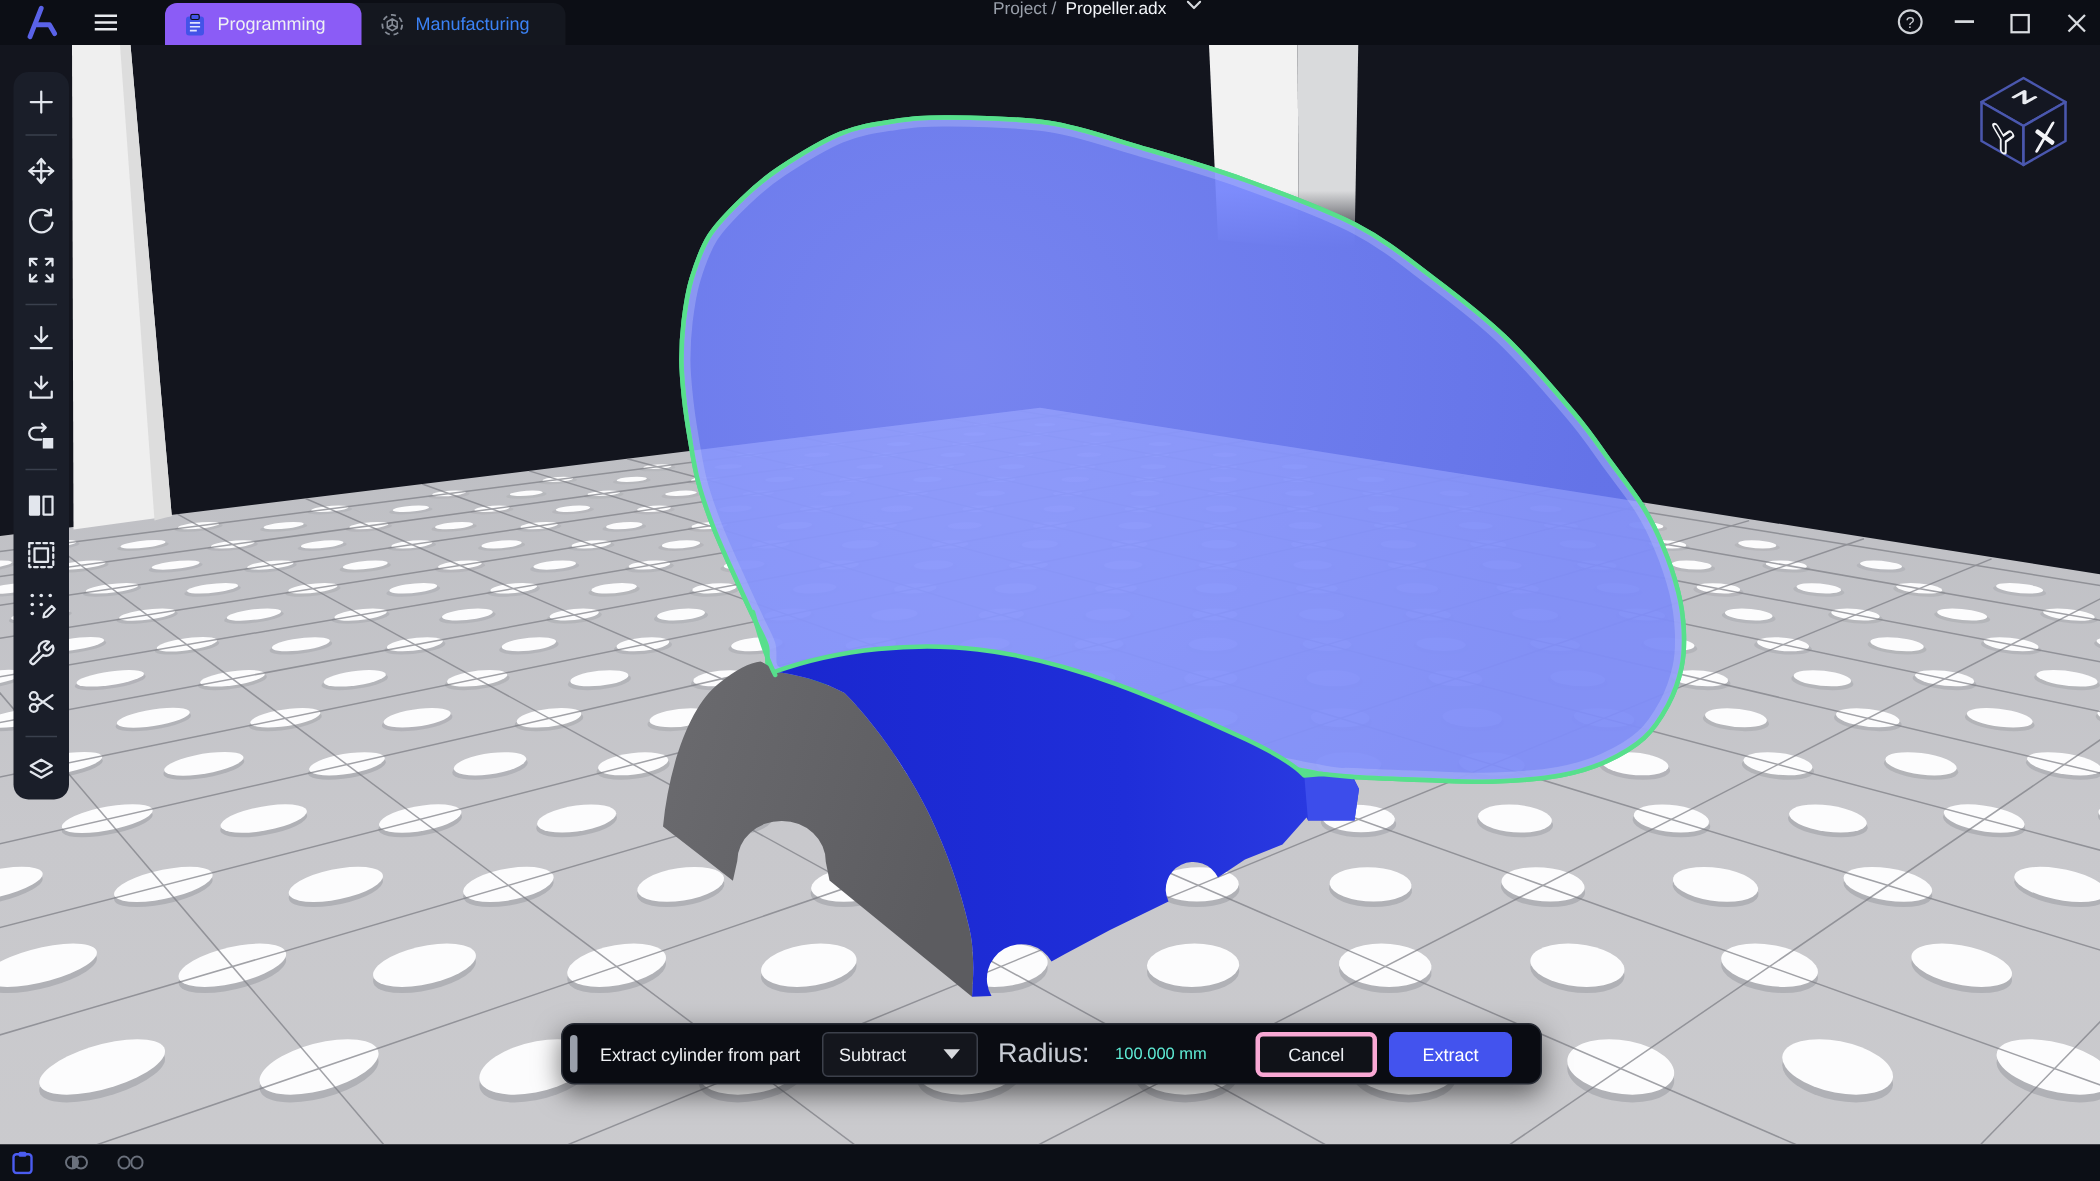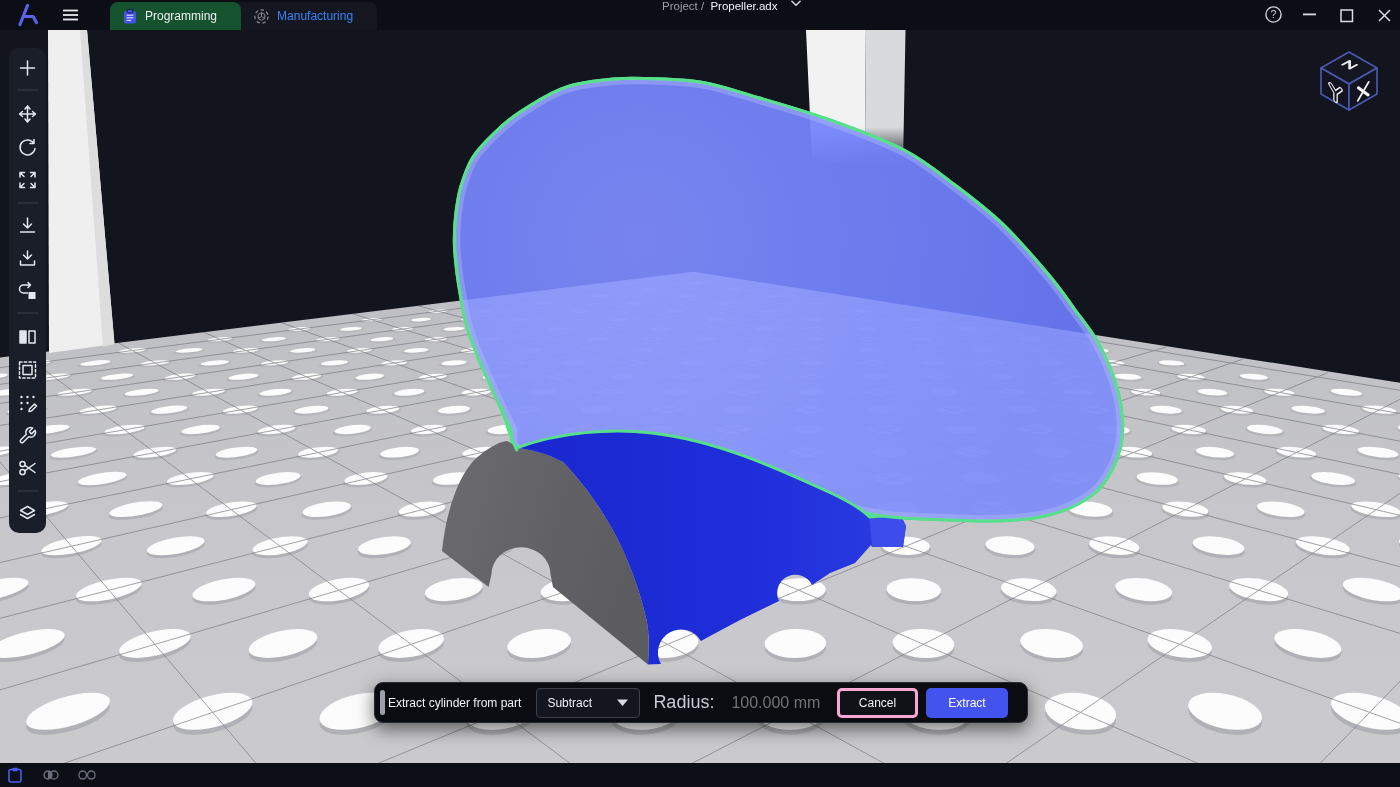--- a/index.html
+++ b/index.html
@@ -1,29 +1,29 @@
 <!DOCTYPE html>
 <html><head><meta charset="utf-8"><style>
 *{margin:0;padding:0;box-sizing:border-box}
 html,body{width:1400px;height:787px;overflow:hidden;background:#0d1016;font-family:"Liberation Sans",sans-serif}
 .abs{position:absolute}
 #topbar{position:absolute;left:0;top:0;width:1400px;height:30px;background:#0c0e15;z-index:30}
 #statusbar{position:absolute;left:0;top:763px;width:1400px;height:24px;background:#0c0f16;z-index:30}
 #tabs{position:absolute;left:110px;top:2px;height:28px;background:#14171f;border-radius:8px 8px 0 0;display:flex}
 .tab{display:flex;align-items:center;gap:8px;padding:0 24px 0 13px;font-size:12px;white-space:nowrap}
-.tab.on{background:#14532d;border-radius:8px 8px 0 0;color:#eef0f4}
+.tab.on{background:#8b5cf6;border-radius:8px 8px 0 0;color:#eef0f4}
 .tab.off{color:#3b82f6}
 #title{position:absolute;left:662px;top:0;height:30px;display:flex;align-items:flex-start;font-size:11.5px;color:#9aa0ab;gap:3px}
 #toolbar{position:absolute;left:9px;top:48px;width:37px;height:485px;background:#1a1e29;border-radius:10px;z-index:20}
 #dialog{position:absolute;left:374px;top:682px;width:654px;height:41px;background:#0a0c12;border:1px solid #272b34;border-radius:9px;display:flex;align-items:center;z-index:25;box-shadow:0 6px 18px rgba(0,0,0,.55);white-space:nowrap}
 #dialog .pill{width:5px;height:25px;border-radius:3px;background:#9aa0ab;margin-left:5px;flex:none}
-#dialog .lab{color:#f0f2f5;font-size:12px;margin-left:3px}
+#dialog .lab{color:#f0f2f5;font-size:12px;margin-left:15px}
 #dialog .dd{margin-left:15px;width:104px;height:30px;background:#14161d;border:1px solid #3c404b;border-radius:4px;display:flex;align-items:center;color:#eef0f4;font-size:12px;padding:0 10px;justify-content:space-between;flex:none}
 #dialog .rad{color:#c7ccd4;font-size:18px;margin-left:13px}
-#dialog .val{color:#737373;font-size:16px;margin-left:17px}
+#dialog .val{color:#5eead4;font-size:11px;margin-left:17px}
 .btn{height:30px;border-radius:5px;display:flex;align-items:center;justify-content:center;font-size:12px;flex:none}
 #cancel{width:81px;margin-left:auto;background:#101218;border:3px solid #f9a8d4;color:#eef0f4}
 #extract{width:82px;margin-left:8px;margin-right:19px;background:#4353ee;color:#fff}
 </style></head><body>
 <svg class="abs" style="left:0;top:0;z-index:1" width="1400" height="787" viewBox="0 0 1400 787">
 <defs>
 <linearGradient id="fg" x1="0" y1="0" x2="0" y2="1">
         <stop offset="0" stop-color="#bdbec3"></stop>
         <stop offset="0.5" stop-color="#c8c8cc"></stop>
         <stop offset="1" stop-color="#cbcbce"></stop>

